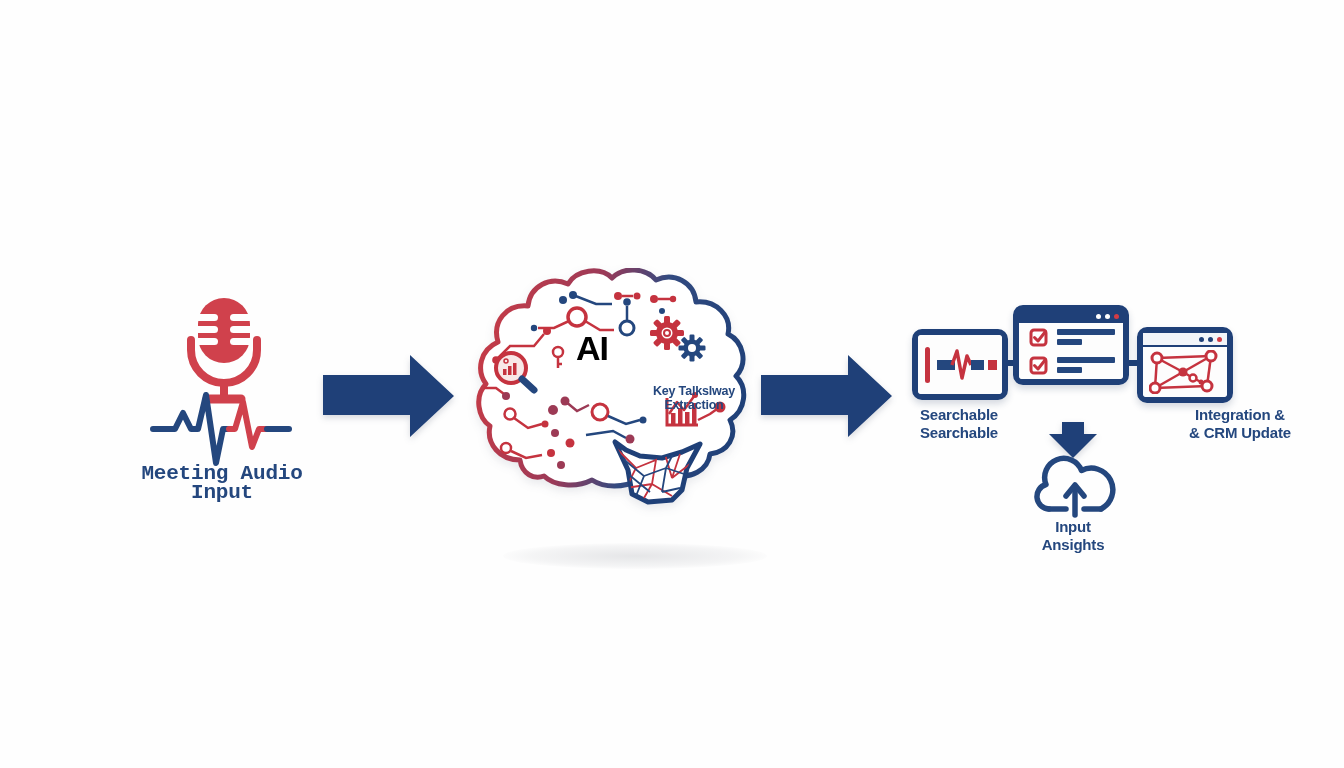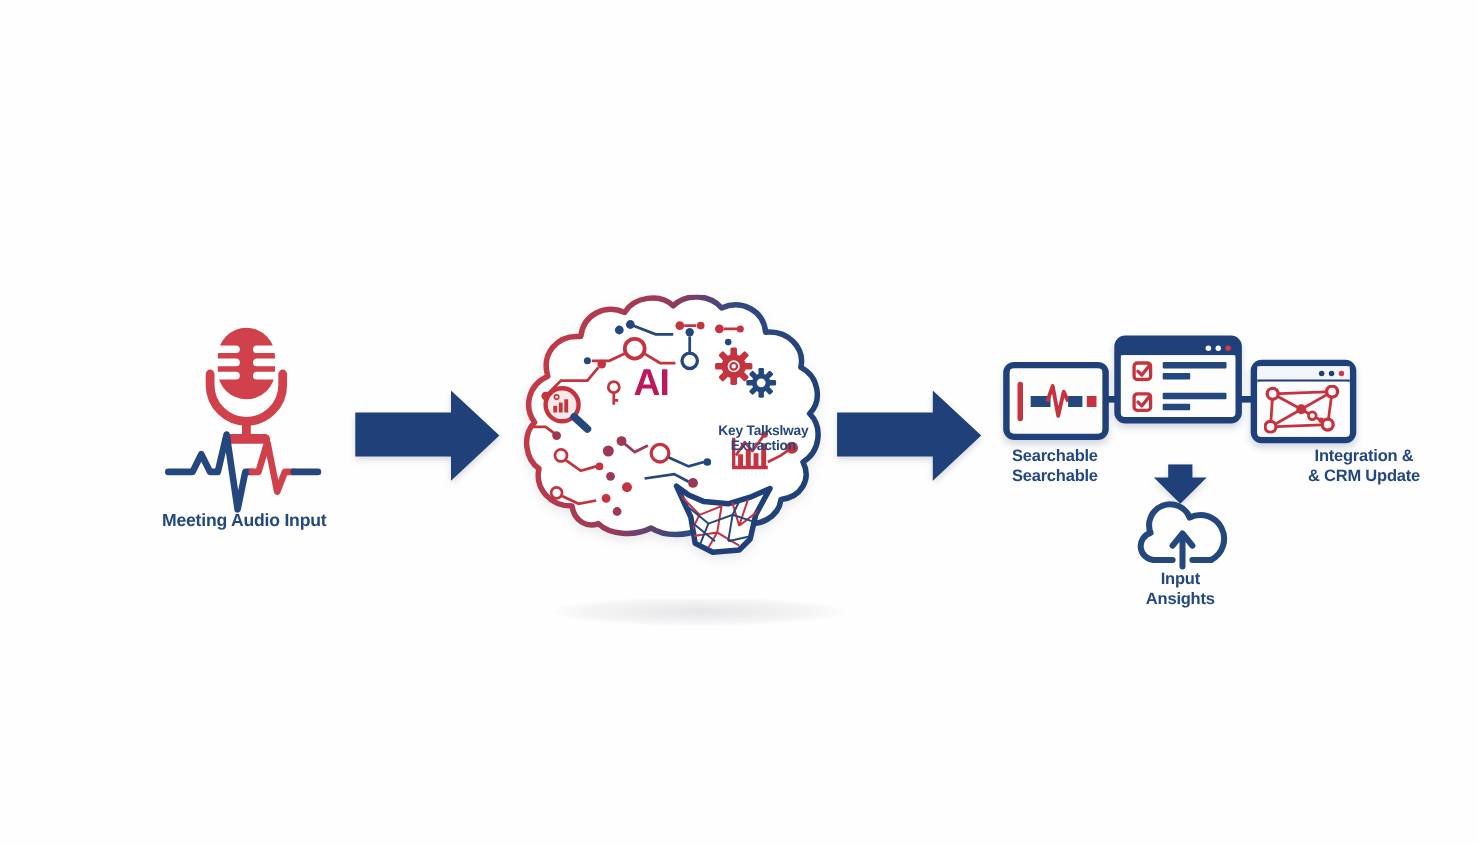--- a/index.html
+++ b/index.html
@@ -4,27 +4,27 @@
 <style>
   html,body{margin:0;padding:0;background:#fefefe;}
   #stage{
     position:relative;width:1344px;height:768px;overflow:hidden;
     background:#fefefe;font-family:"Liberation Sans",sans-serif;
   }
   .abs{position:absolute;}
   .lbl{
     position:absolute;text-align:center;font-weight:bold;color:#24477e;
   }
-  .lbl-main{font-size:16px;line-height:19px;letter-spacing:-0.2px;}
+  .lbl-main{font-size:21px;line-height:19px;letter-spacing:-0.2px;font-family:Liberation Mono, monospace;}
   .lbl-panel{font-size:15px;line-height:18px;letter-spacing:-0.2px;}
   .arrow-svg{filter:drop-shadow(0 3px 3px rgba(40,50,80,0.18));}
   .brain-wrap{filter:drop-shadow(0 4px 5px rgba(40,50,80,0.10));}
   .ai-big{
     position:absolute;left:56px;top:62px;width:120px;text-align:center;
-    font-size:34px;font-weight:bold;color:#be185d;letter-spacing:-1px;line-height:36px;
+    font-size:34px;font-weight:bold;color:#000000;letter-spacing:-1px;line-height:36px;
   }
   .ai-sub{
     position:absolute;left:42px;top:98px;width:160px;text-align:center;
     font-size:17.5px;font-weight:bold;color:#24477e;line-height:19px;letter-spacing:-0.4px;
   }
   .side-label{
     position:absolute;left:158px;top:92px;width:120px;text-align:center;
     font-size:12.5px;font-weight:bold;color:#24477e;line-height:14px;letter-spacing:-0.2px;margin-top:24px;
   }
   .panel{

